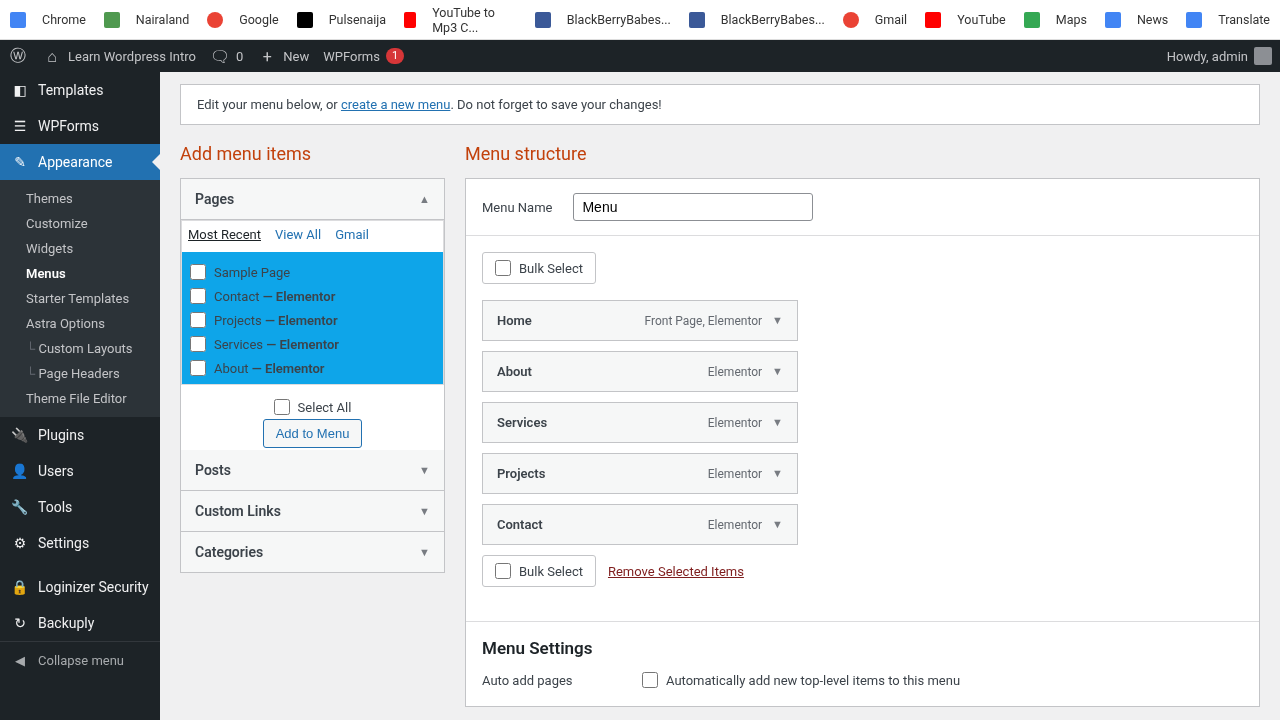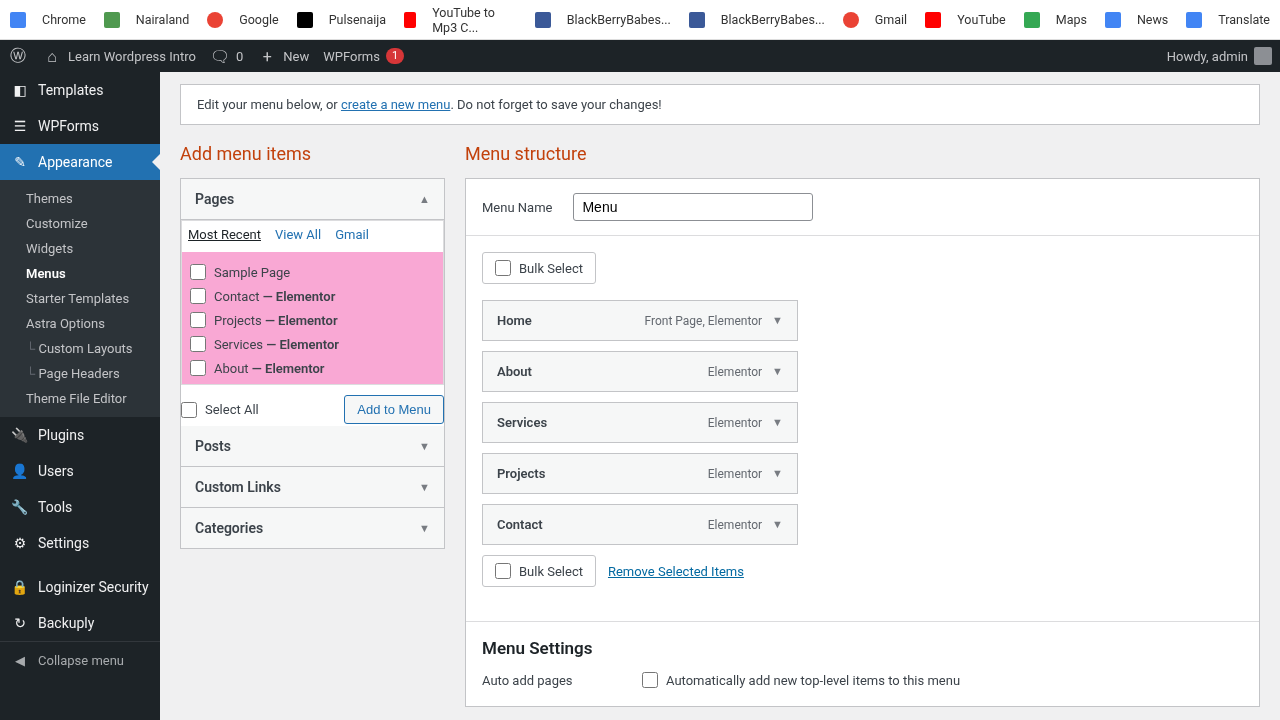--- a/index.html
+++ b/index.html
@@ -45,37 +45,37 @@
 
 .accordion { border: 1px solid #c3c4c7; background: #fff; }
 .acc-header { display: flex; justify-content: space-between; align-items: center; padding: 12px 14px; font-size: 14px; font-weight: 600; border-bottom: 1px solid #c3c4c7; cursor: pointer; background: #f6f7f7; }
 .acc-header.collapsed { border-bottom: 1px solid #c3c4c7; }
 .acc-header:last-of-type { border-bottom: none; }
 .acc-arrow { color: #787c82; font-size: 11px; }
 
 .tabs-row { display: flex; gap: 14px; padding: 6px 6px 10px 6px; border: 1px solid #dcdcde; border-bottom: none; background: #fff; }
 .tab-link { font-size: 13px; cursor: pointer; color: #2271b1; }
 .tab-link.active { color: #1d2327; font-weight: 400; text-decoration: underline; }
-.pages-box { border: 1px solid #dcdcde; border-top: none; padding: 8px 16px 4px 8px; background: #f9a8d4; }
+.pages-box { border: 1px solid #dcdcde; border-top: none; padding: 8px 16px 4px 8px; background: #0ea5e9; }
 .check-row { display: flex; align-items: center; gap: 8px; padding: 4px 0; font-size: 13px; }
 .check-row input[type=checkbox] { width: 16px; height: 16px; }
 .check-row .suffix { font-weight: 600; }
-.add-footer { display: flex; justify-content: space-between; align-items: center; padding: 10px 0 2px 0; }
+.add-footer { display: flex; justify-content: space-between; align-items: center; padding: 10px 0 2px 0; flex-direction: column; }
 .btn-secondary { border: 1px solid #2271b1; background: #f6f7f7; color: #2271b1; padding: 6px 12px; border-radius: 3px; font-size: 13px; cursor: pointer; }
 
 .structure-box { border: 1px solid #c3c4c7; background: #fff; }
 .structure-header { padding: 14px 16px; border-bottom: 1px solid #dcdcde; display: flex; align-items: center; gap: 21px; }
 .structure-header label { font-size: 13px; }
 .name-input { border: 1px solid #8c8f94; border-radius: 3px; padding: 5px 8px; font-size: 14px; width: 240px; }
 .structure-body { padding: 16px 16px 8px 16px; }
 .drag-hint { font-size: 13px; color: #3c434a; margin-bottom: 14px; }
 .bulk-row { display: flex; align-items: center; gap: 12px; margin-bottom: 16px; }
 .bulk-check { display: flex; align-items: center; gap: 8px; border: 1px solid #c3c4c7; padding: 7px 12px; border-radius: 3px; background: #fff; font-size: 13px; }
 .bulk-check input { width: 16px; height: 16px; }
-.remove-link { color: #0369a1; font-size: 13px; cursor: pointer; text-decoration: underline; }
+.remove-link { color: #7f1d1d; font-size: 13px; cursor: pointer; text-decoration: underline; }
 
 .menu-item { border: 1px solid #c3c4c7; background: #f6f7f7; display: flex; justify-content: space-between; align-items: center; padding: 12px 14px; margin-bottom: 10px; width: 316px; cursor: move; }
 .menu-item-title { font-weight: 600; font-size: 13px; }
 .menu-item-type { font-size: 12px; color: #646970; display: flex; align-items: center; gap: 10px; }
 .menu-item .chev { color: #787c82; font-size: 11px; }
 
 .menu-settings { border-top: 1px solid #dcdcde; padding: 16px 16px 8px 16px; margin-top: 10px; }
 .menu-settings h3 { font-size: 17px; font-weight: 600; margin-bottom: 14px; color: #1d2327; }
 .setting-row { display: flex; align-items: center; margin-bottom: 10px; font-size: 13px; }
 .setting-row .label-col { width: 160px; color: #3c434a; }

